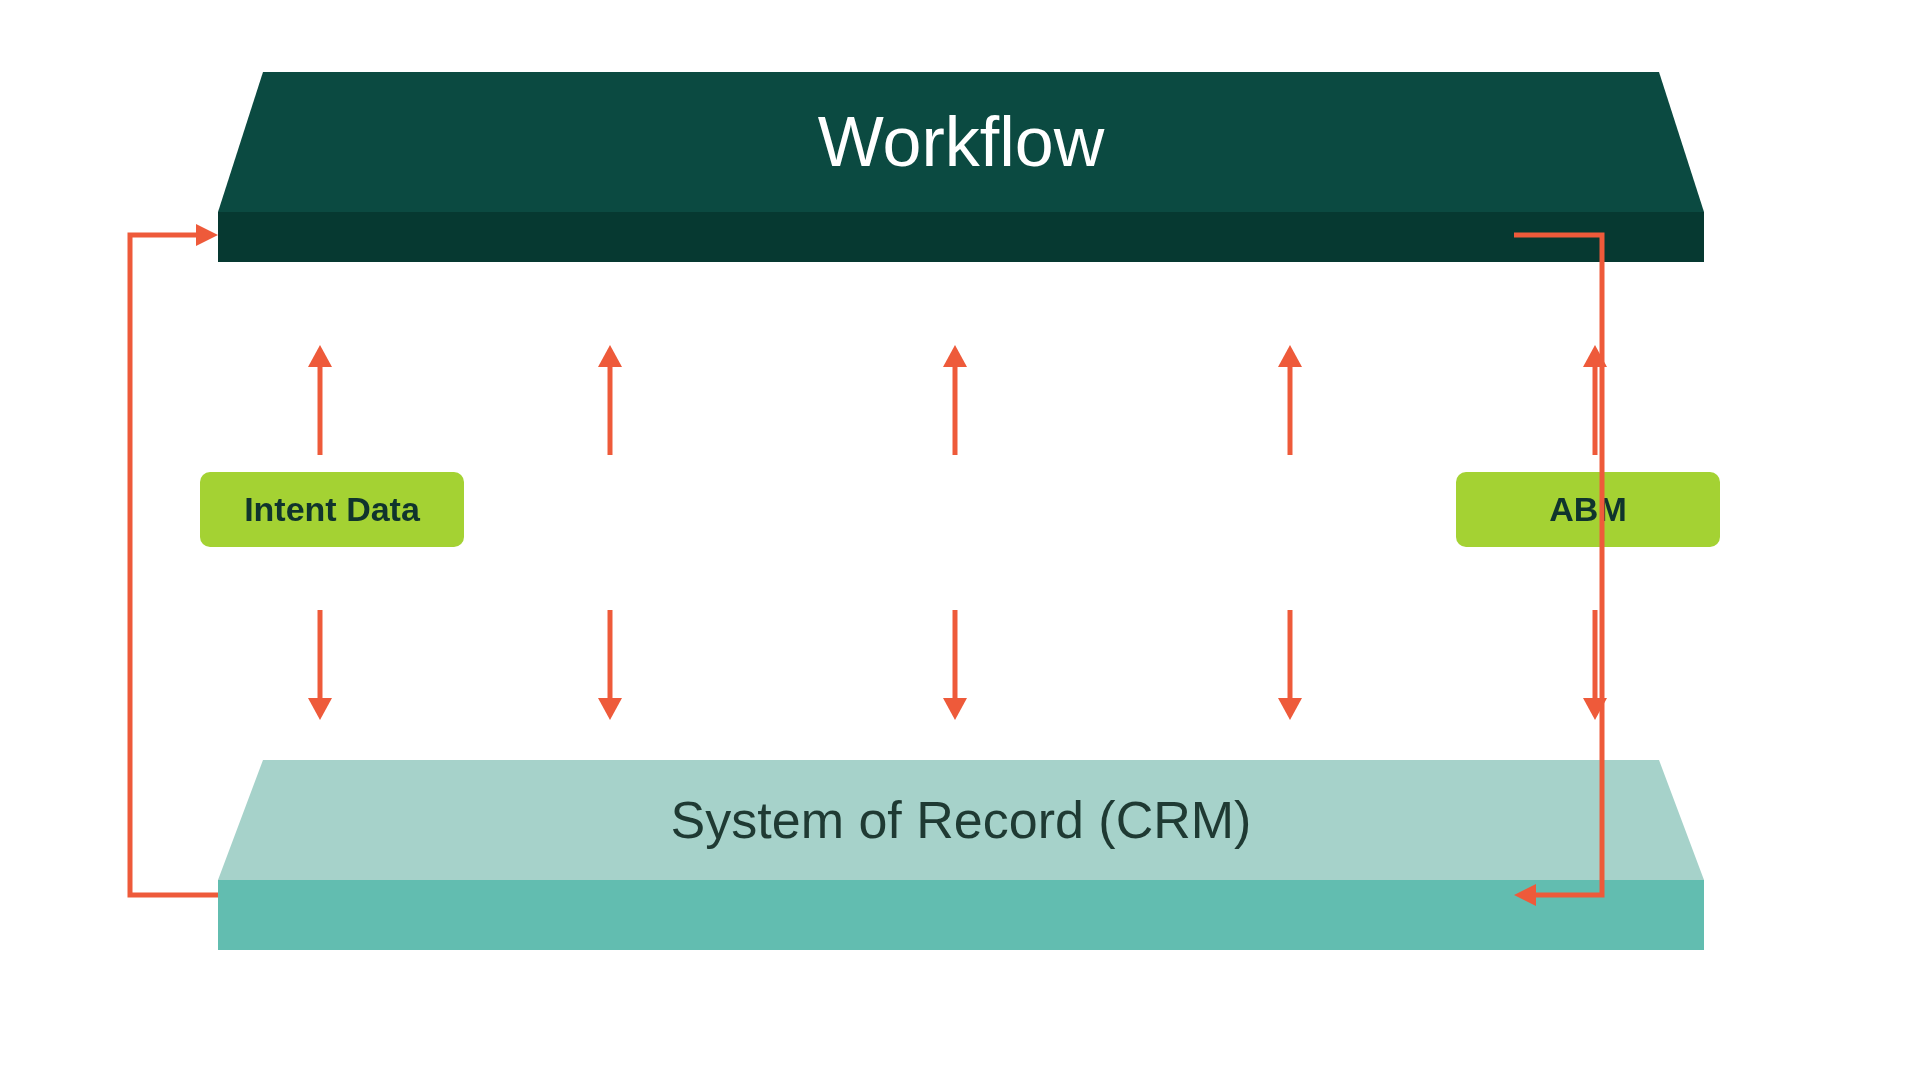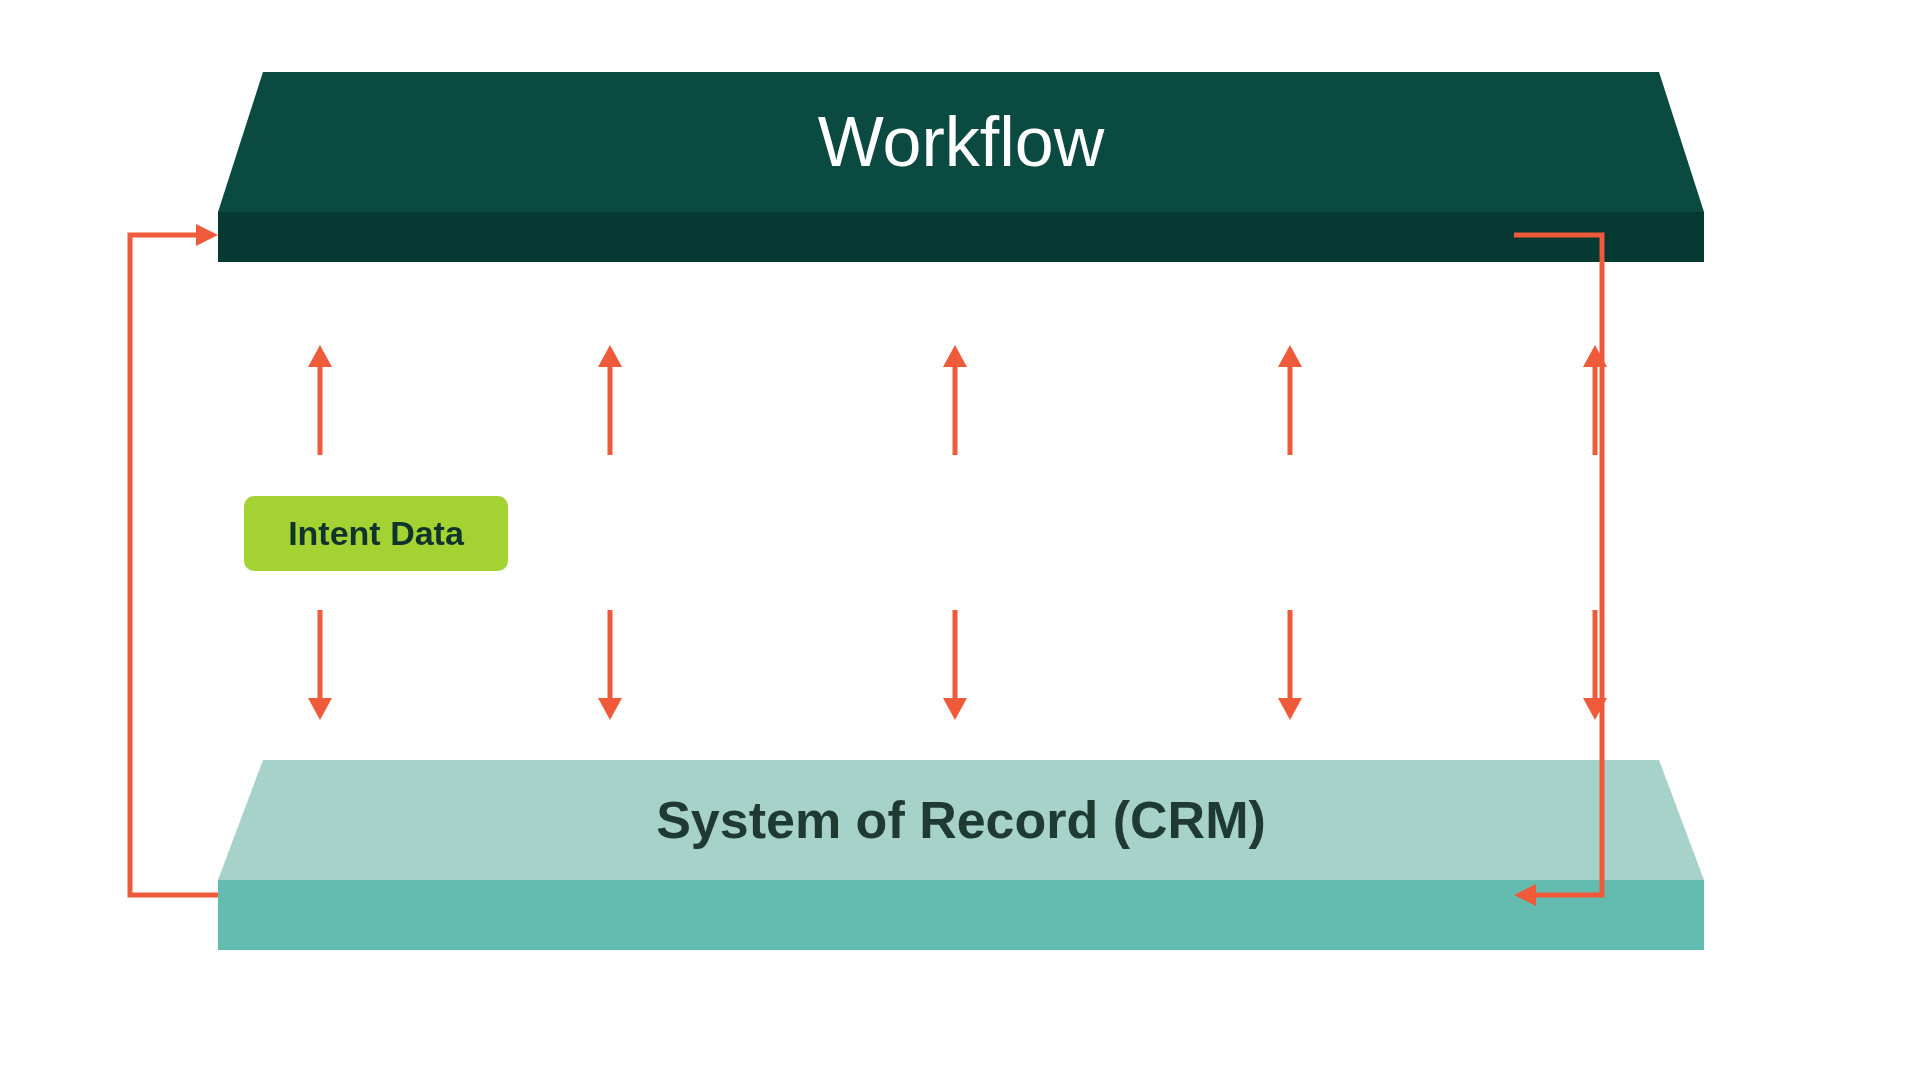--- a/index.html
+++ b/index.html
@@ -8,23 +8,23 @@
   .slab-top{position:absolute;left:218px;top:72px;width:1486px;height:190px;}
   .slab-top .top-face{position:absolute;left:0;top:0;width:100%;height:140px;background:#0b4a41;
     clip-path:polygon(45px 0,calc(100% - 45px) 0,100% 100%,0 100%);}
   .slab-top .side-face{position:absolute;left:0;top:140px;width:100%;height:50px;background:#063931;}
   .slab-top .label{position:absolute;left:0;top:0;width:100%;height:140px;display:flex;align-items:center;justify-content:center;color:#fff;font-size:70px;font-weight:400;}
   
   .slab-bot{position:absolute;left:218px;top:760px;width:1486px;height:190px;}
   .slab-bot .top-face{position:absolute;left:0;top:0;width:100%;height:120px;background:#a6d2ca;
     clip-path:polygon(45px 0,calc(100% - 45px) 0,100% 100%,0 100%);}
   .slab-bot .side-face{position:absolute;left:0;top:120px;width:100%;height:70px;background:#62bdb0;}
-  .slab-bot .label{position:absolute;left:0;top:0;width:100%;height:120px;display:flex;align-items:center;justify-content:center;color:#1f3a33;font-size:52px;font-weight:700;}
+  .slab-bot .label{position:absolute;left:0;top:0;width:100%;height:120px;display:flex;align-items:center;justify-content:center;color:#1f3a33;font-size:52px;font-weight:400;}
   
-  .mid-row{position:absolute;left:200px;top:496px;width:1520px;display:flex;justify-content:space-between;align-items:center;margin-left:44px;}
+  .mid-row{position:absolute;left:200px;top:472px;width:1520px;display:flex;justify-content:space-between;align-items:center;}
   .cat{background:#a4d233;border-radius:10px;color:#10342d;font-size:34px;font-weight:600;text-align:center;padding:18px 32px;line-height:1.15;min-width:200px;}
   
   .varrow{position:absolute;width:40px;height:110px;}
   .varrow svg{width:100%;height:100%;}
   
   .side-left,.side-right{position:absolute;top:215px;width:140px;height:700px;}
   .side-left{left:90px;}
   .side-right{right:90px;}
   .side-left svg,.side-right svg{width:100%;height:100%;}
   .stroke{stroke:#ee5a3a;stroke-width:5;fill:none;stroke-linecap:butt;}
@@ -42,20 +42,21 @@
   </div>
 
   <div class="slab-bot">
     <div class="top-face"></div>
     <div class="side-face"></div>
     <div class="label">System of Record (CRM)</div>
   </div>
 
   <div class="mid-row">
     <div class="cat">Intent Data</div>
+    <div class="cat">ABM</div>
   </div>
 
   <div class="varrow" style="left:300px;top:345px"><svg viewBox="0 0 40 110">
         <line class="stroke" x1="20" y1="110" x2="20" y2="14"></line>
         <polygon class="head" points="20,0 8,22 32,22"></polygon>
       </svg></div>
   <div class="varrow" style="left:590px;top:345px"><svg viewBox="0 0 40 110">
         <line class="stroke" x1="20" y1="110" x2="20" y2="14"></line>
         <polygon class="head" points="20,0 8,22 32,22"></polygon>
       </svg></div>

